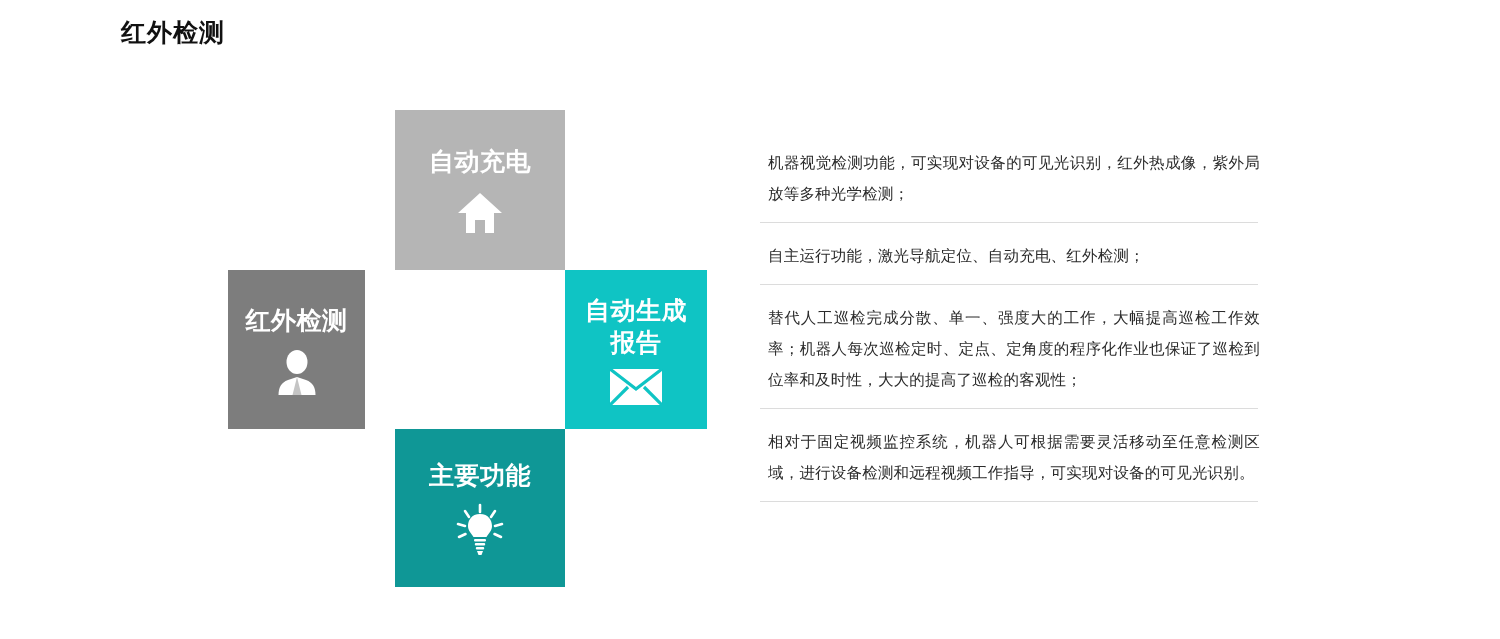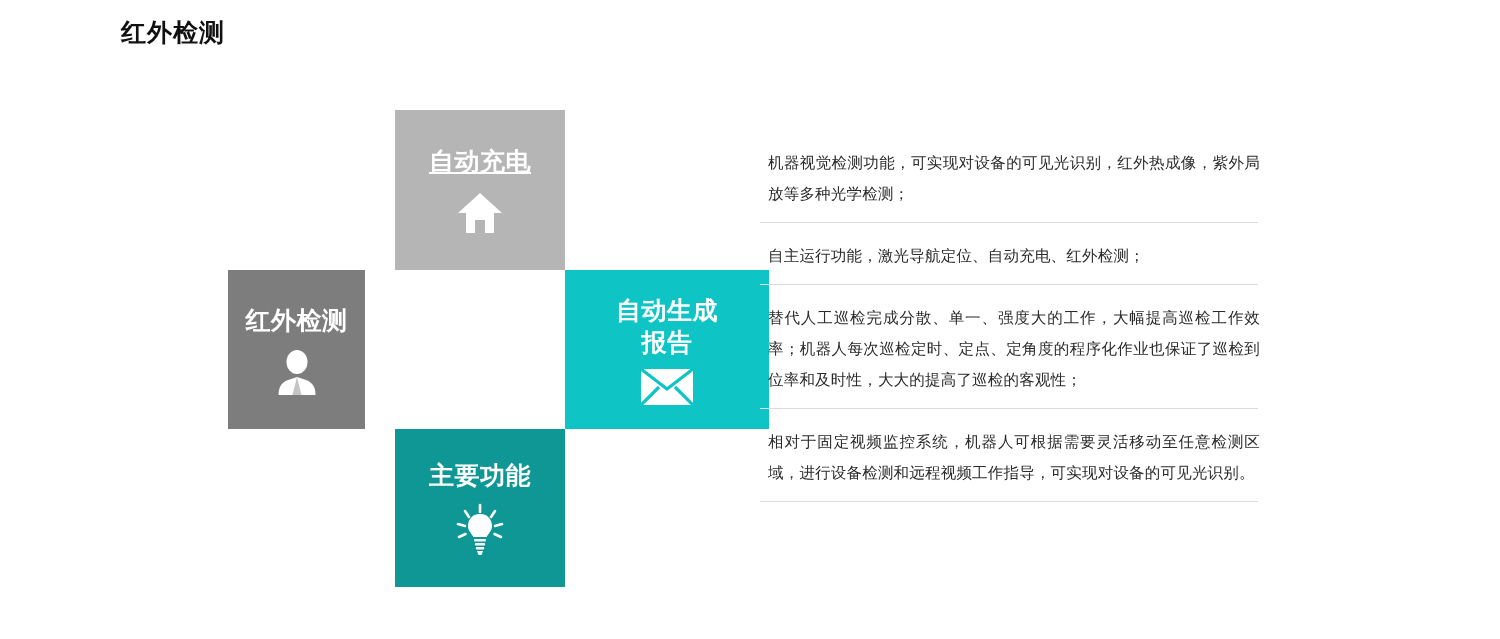--- a/index.html
+++ b/index.html
@@ -62,32 +62,31 @@
   .tile-icon svg {
     display: block;
   }
 
   
   #tile-auto-charging {
     left: 167px;
     top: 0px;
     width: 170px;
     height: 160px;
-    text-decoration: underline;
   }
   #tile-infrared {
     left: 0px;
     top: 160px;
     width: 137px;
     height: 159px;
   }
   #tile-report {
     left: 337px;
     top: 160px;
-    width: 204px;
+    width: 142px;
     height: 159px;
   }
   #tile-visible-light {
     left: 167px;
     top: 319px;
     width: 170px;
     height: 158px;
   }
   
   #tile-auto-charging .tile-inner,

